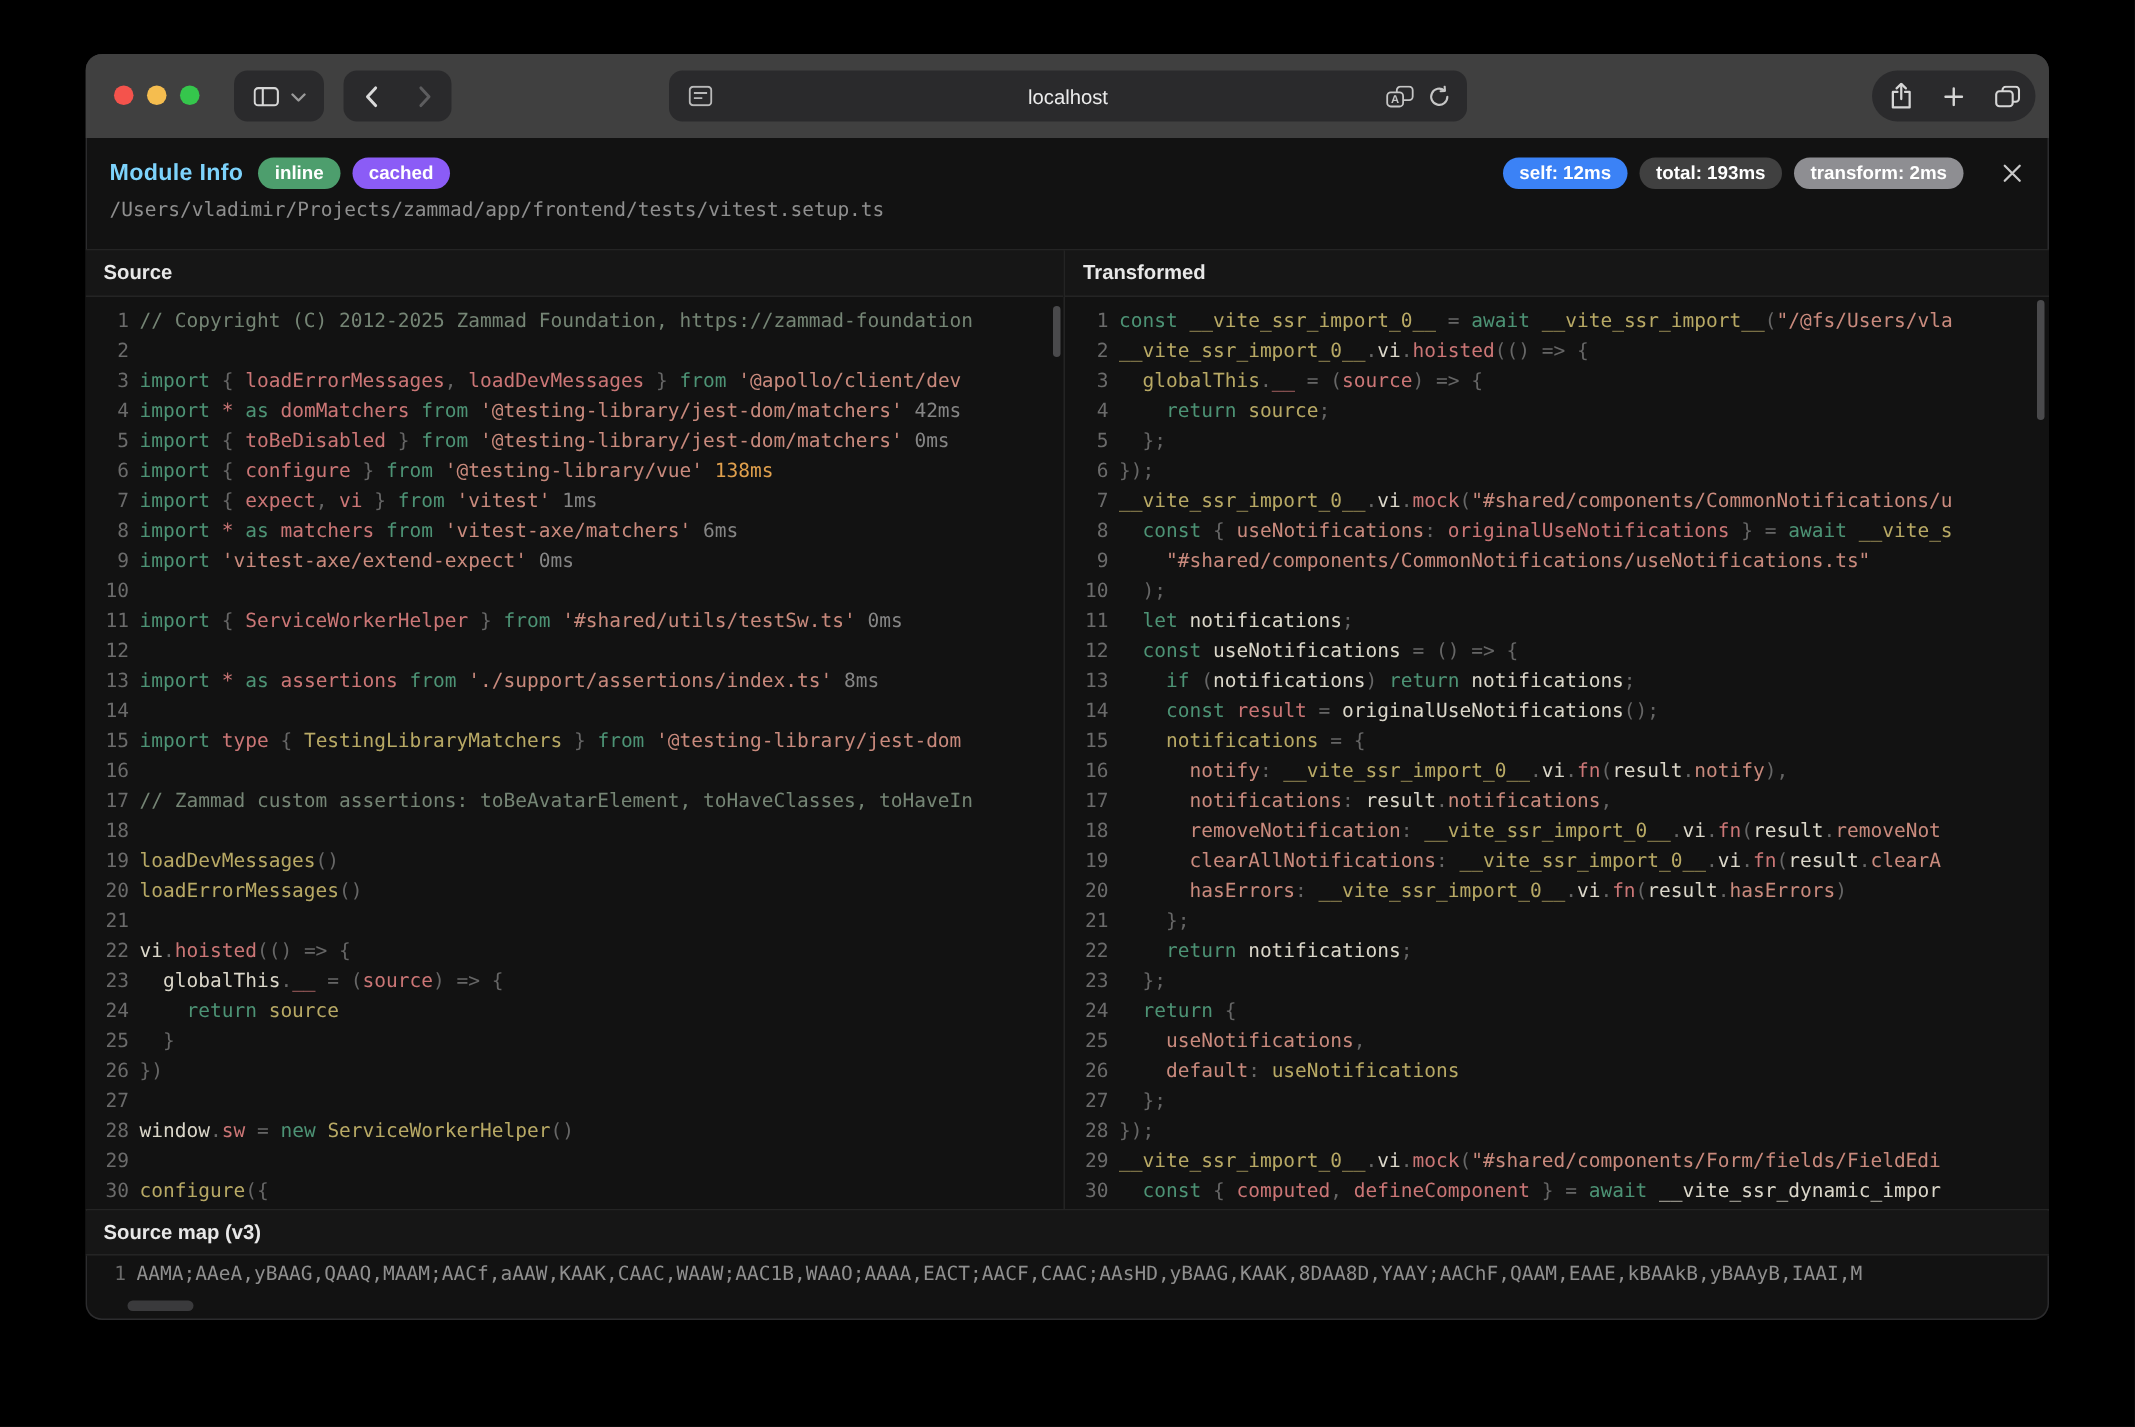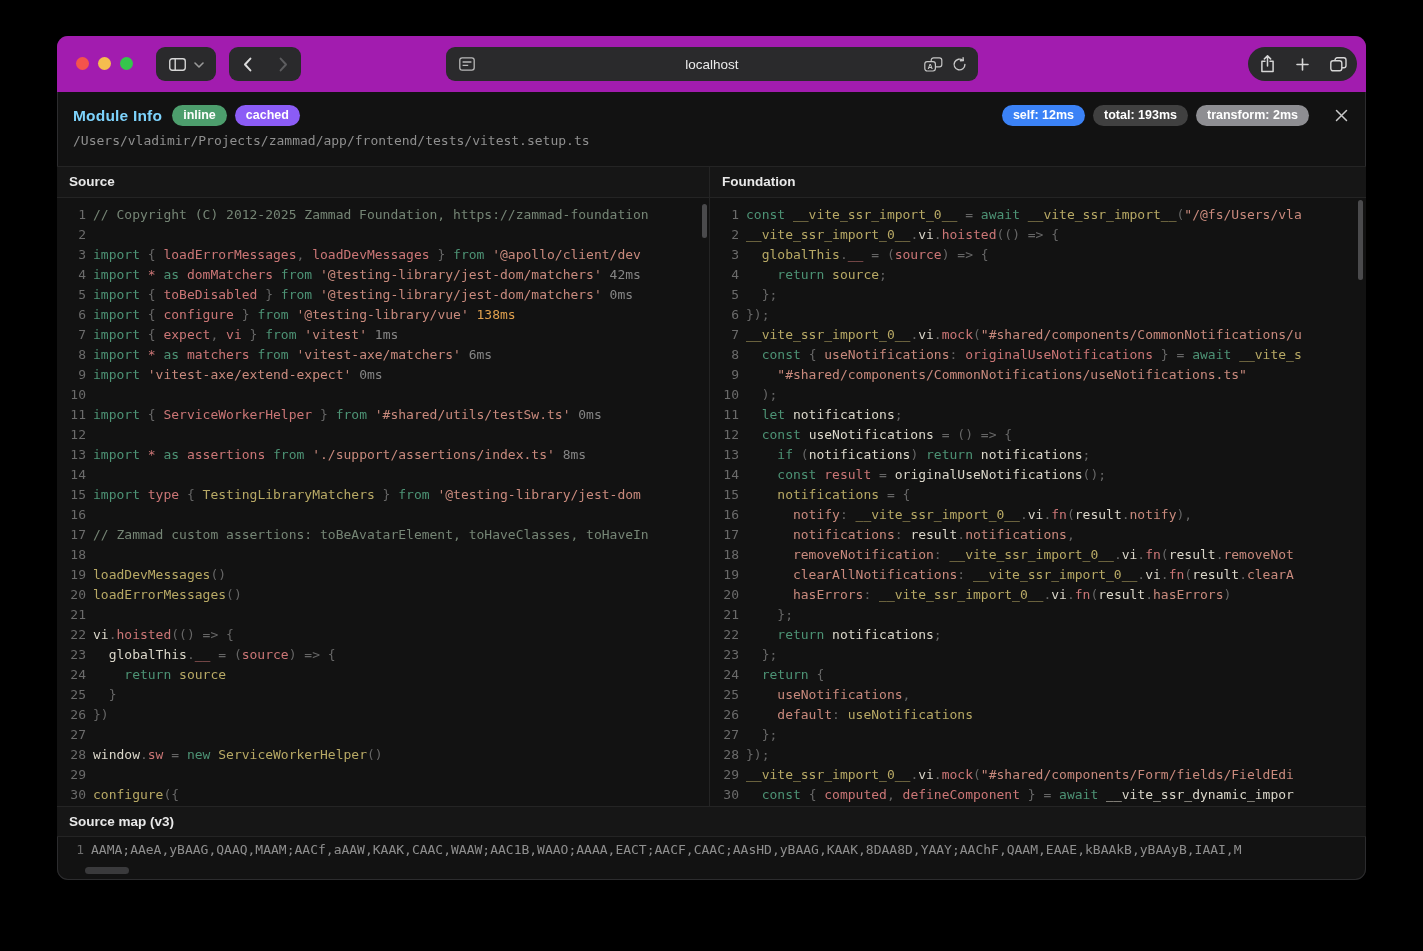--- a/index.html
+++ b/index.html
@@ -1,21 +1,21 @@
 <!DOCTYPE html>
 <html style="--tk-k: #4d9375; --tk-s: #c98a7d; --tk-i: #cb7676; --tk-y: #b8a965; --tk-v: #dbd7ca; --tk-p: #666666; --tk-c: #758575; --tk-t: #858585; --tk-th: #e0a04d; --tk-m: #8f8f8f;"><head>
 <meta charset="utf-8">
 <style>
   html,body{margin:0;padding:0;}
   body{width:1423px;height:951px;background:#000;position:relative;overflow:hidden;
        font-family:"Liberation Sans",sans-serif;-webkit-font-smoothing:antialiased;}
   .window{position:absolute;left:57px;top:36px;width:1309px;height:844px;background:#121212;
           border-radius:11px;overflow:hidden;box-shadow:0 0 0 1px #2c2c2e inset;}
   
-  .titlebar{position:relative;height:56px;background:#a21caf;}
+  .titlebar{position:relative;height:56px;background:#404040;}
   .traffic{position:absolute;left:19px;top:21px;display:flex;gap:9px;}
   .light{width:13px;height:13px;border-radius:50%;display:inline-block;}
   .pill{position:absolute;top:11px;height:34px;background:#2a2a2c;border:none;border-radius:9px;
         display:flex;align-items:center;justify-content:center;color:#d6d6d6;padding:0;}
   .btn-sidebar{left:99px;width:60px;gap:8px;cursor:pointer;}
   .btn-sidebar .chev{color:#9a9a9a;margin-top:2px;}
   .nav-group{left:172px;width:72px;}
   .nav-group button{flex:1;height:100%;background:none;border:none;color:#dadada;display:flex;
         align-items:center;justify-content:center;cursor:pointer;padding:0;}
   .nav-group button[data-name="forward-button"]{color:#5d5d5f;}
@@ -220,21 +220,21 @@
             <div class="code-line" data-name="code-line"><span class="ln" data-name="line-number">25</span><span class="code-text"><span class="tk-p">  }</span></span></div>
             <div class="code-line" data-name="code-line"><span class="ln" data-name="line-number">26</span><span class="code-text"><span class="tk-p">})</span></span></div>
             <div class="code-line" data-name="code-line"><span class="ln" data-name="line-number">27</span><span class="code-text"></span></div>
             <div class="code-line" data-name="code-line"><span class="ln" data-name="line-number">28</span><span class="code-text"><span class="tk-v">window</span><span class="tk-p">.</span><span class="tk-i">sw</span><span class="tk-p"> = </span><span class="tk-k">new </span><span class="tk-y">ServiceWorkerHelper</span><span class="tk-p">()</span></span></div>
             <div class="code-line" data-name="code-line"><span class="ln" data-name="line-number">29</span><span class="code-text"></span></div>
             <div class="code-line" data-name="code-line"><span class="ln" data-name="line-number">30</span><span class="code-text"><span class="tk-y">configure</span><span class="tk-p">({</span></span></div>
           </div>
         <div class="vthumb src" data-name="source-scrollbar-thumb"></div>
       </div>
       <div class="panel transformed" data-name="transformed-panel">
-        <div class="panel-title" data-name="transformed-panel-title">Foundation</div>
+        <div class="panel-title" data-name="transformed-panel-title">Transformed</div>
         <div class="code" data-name="transformed-code">
             <div class="code-line" data-name="code-line"><span class="ln" data-name="line-number">1</span><span class="code-text"><span class="tk-k">const </span><span class="tk-y">__vite_ssr_import_0__</span><span class="tk-p"> = </span><span class="tk-k">await </span><span class="tk-y">__vite_ssr_import__</span><span class="tk-p">(</span><span class="tk-s">"/@fs/Users/vla</span></span></div>
             <div class="code-line" data-name="code-line"><span class="ln" data-name="line-number">2</span><span class="code-text"><span class="tk-y">__vite_ssr_import_0__</span><span class="tk-p">.</span><span class="tk-v">vi</span><span class="tk-p">.</span><span class="tk-i">hoisted</span><span class="tk-p">(() =&gt; {</span></span></div>
             <div class="code-line" data-name="code-line"><span class="ln" data-name="line-number">3</span><span class="code-text"><span class="tk-y">  globalThis</span><span class="tk-p">.</span><span class="tk-i">__</span><span class="tk-p"> = (</span><span class="tk-i">source</span><span class="tk-p">) =&gt; {</span></span></div>
             <div class="code-line" data-name="code-line"><span class="ln" data-name="line-number">4</span><span class="code-text"><span class="tk-k">    return </span><span class="tk-y">source</span><span class="tk-p">;</span></span></div>
             <div class="code-line" data-name="code-line"><span class="ln" data-name="line-number">5</span><span class="code-text"><span class="tk-p">  };</span></span></div>
             <div class="code-line" data-name="code-line"><span class="ln" data-name="line-number">6</span><span class="code-text"><span class="tk-p">});</span></span></div>
             <div class="code-line" data-name="code-line"><span class="ln" data-name="line-number">7</span><span class="code-text"><span class="tk-y">__vite_ssr_import_0__</span><span class="tk-p">.</span><span class="tk-v">vi</span><span class="tk-p">.</span><span class="tk-i">mock</span><span class="tk-p">(</span><span class="tk-s">"#shared/components/CommonNotifications/u</span></span></div>
             <div class="code-line" data-name="code-line"><span class="ln" data-name="line-number">8</span><span class="code-text"><span class="tk-k">  const </span><span class="tk-p">{ </span><span class="tk-s">useNotifications</span><span class="tk-p">: </span><span class="tk-i">originalUseNotifications</span><span class="tk-p"> } = </span><span class="tk-k">await </span><span class="tk-y">__vite_s</span></span></div>
             <div class="code-line" data-name="code-line"><span class="ln" data-name="line-number">9</span><span class="code-text"><span class="tk-s">    "#shared/components/CommonNotifications/useNotifications.ts"</span></span></div>

